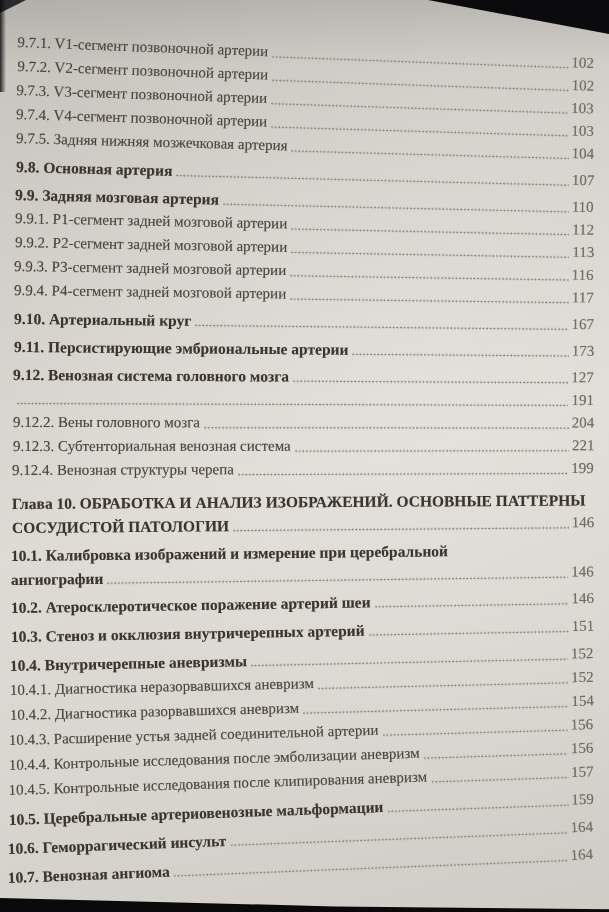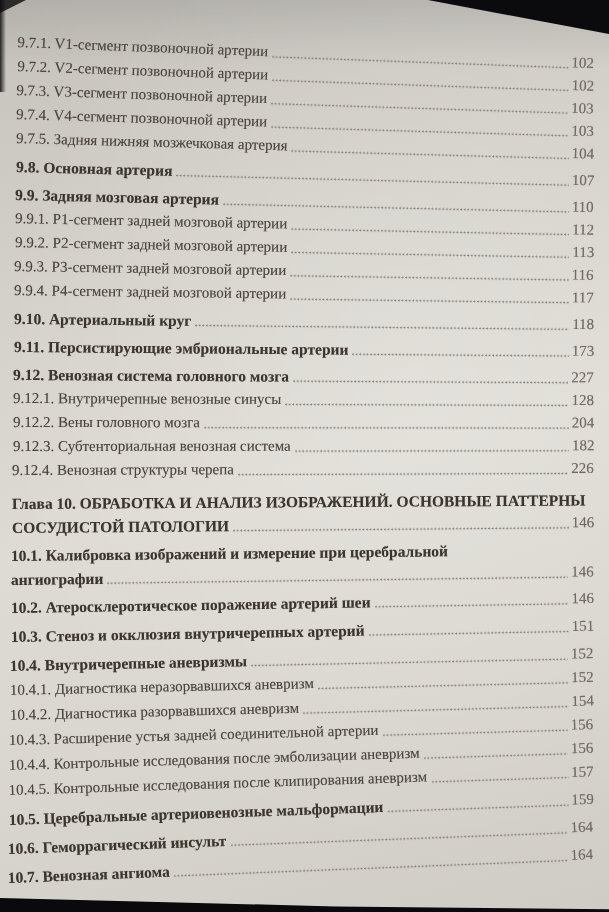--- a/index.html
+++ b/index.html
@@ -99,51 +99,50 @@
     <span class="p">116</span>
   </div>
         <div class="row sub" style="transform: rotate(0.741deg); margin-left: -2.8px;">
     <span class="t">9.9.4. P4-сегмент задней мозговой артерии</span>
     <span class="dots"></span>
     <span class="p">117</span>
   </div>
         <div class="row bold" style="transform: rotate(0.605deg); margin-left: -3.08px;">
     <span class="t">9.10. Артериальный круг</span>
     <span class="dots"></span>
-    <span class="p">118</span>
+    <span class="p">167</span>
   </div>
         <div class="row bold" style="transform: rotate(0.469deg); margin-left: -3.36px;">
     <span class="t">9.11. Персистирующие эмбриональные артерии</span>
     <span class="dots"></span>
     <span class="p">173</span>
   </div>
         <div class="row bold" style="transform: rotate(0.333deg); margin-left: -3.64px;">
     <span class="t">9.12. Венозная система головного мозга</span>
     <span class="dots"></span>
-    <span class="p">227</span>
+    <span class="p">127</span>
   </div>
         <div class="row sub" style="transform: rotate(0.197deg); margin-left: -3.92px;">
-    <span class="t">9.12.1. Внутричерепные венозные синусы</span>
-    <span class="dots"></span>
-    <span class="p">128</span>
+    <span class="dots"></span>
+    <span class="p">191</span>
   </div>
         <div class="row sub" style="transform: rotate(0.061deg); margin-left: -4.2px; text-align: right;">
     <span class="t">9.12.2. Вены головного мозга</span>
     <span class="dots"></span>
     <span class="p">204</span>
   </div>
         <div class="row sub" style="transform: rotate(-0.075deg); margin-left: -4.48px;">
     <span class="t">9.12.3. Субтенториальная венозная система</span>
     <span class="dots"></span>
-    <span class="p">182</span>
+    <span class="p">221</span>
   </div>
         <div class="row sub" style="transform: rotate(-0.211deg); margin-left: -4.76px;">
     <span class="t">9.12.4. Венозная структуры черепа</span>
     <span class="dots"></span>
-    <span class="p">226</span>
+    <span class="p">199</span>
   </div>
         <div class="row section" style="transform: rotate(-0.347deg); margin-left: -5.04px;">
     <span class="t">Глава 10. ОБРАБОТКА И АНАЛИЗ ИЗОБРАЖЕНИЙ. ОСНОВНЫЕ ПАТТЕРНЫ</span>
 
   </div>
         <div class="row wrap" style="transform: rotate(-0.483deg); margin-left: -5.32px;">
     <span class="t">СОСУДИСТОЙ ПАТОЛОГИИ</span>
     <span class="dots"></span>
     <span class="p">146</span>
   </div>

